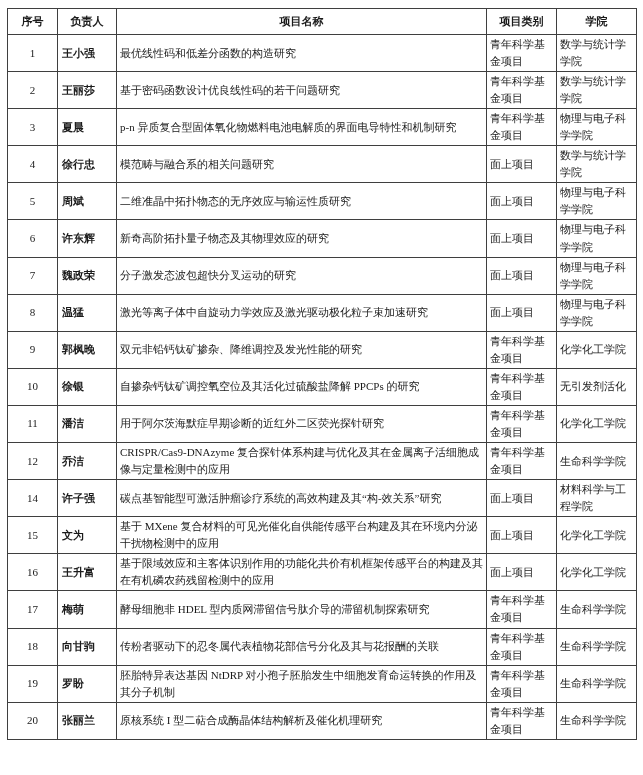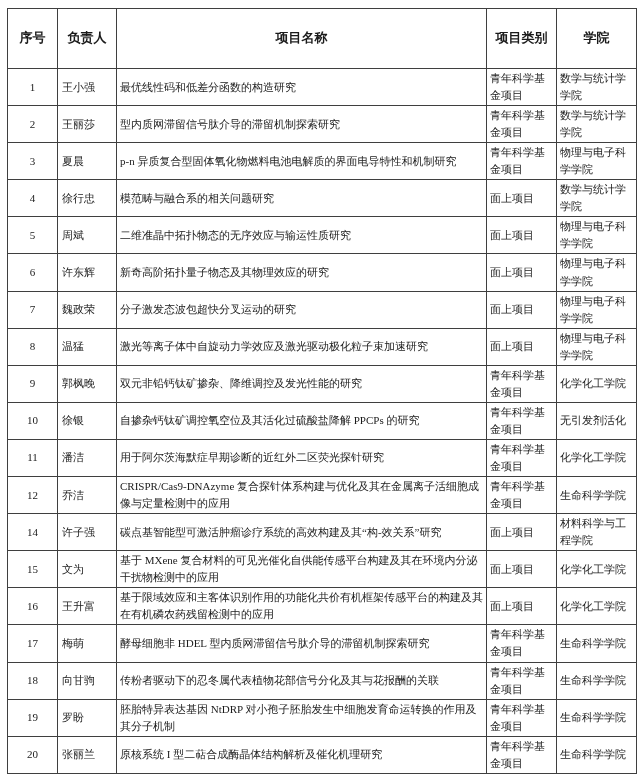--- a/index.html
+++ b/index.html
@@ -29,33 +29,34 @@
     border: 1px solid #3f3f3f;
     font-size: 11px;
     line-height: 1.55;
     vertical-align: middle;
     padding: 1px 2px 1px 3px;
     overflow: hidden;
     overflow-wrap: break-word;
   }
   .project-table thead th {
     font-weight: bold;
-    font-size: 13px;
+    font-size: 11px;
     height: 23px;
-    padding: 18px 2px;
+    padding: 1px 2px;
   }
   .project-table tbody tr {
     height: 36px;
   }
   td.cell-no {
     text-align: center;
     padding: 1px 1px;
   }
   td.cell-owner {
     padding-left: 4px;
+    font-weight: bold;
   }
   td.cell-title {
     padding-left: 3px;
     padding-right: 2px;
   }
   td.cell-category {
     padding-left: 3px;
     padding-right: 1px;
   }
   td.cell-college {
@@ -90,21 +91,21 @@
     <td class="cell-no">1</td>
     <td class="cell-owner">王小强</td>
     <td class="cell-title">最优线性码和低差分函数的构造研究</td>
     <td class="cell-category">青年科学基金项目</td>
     <td class="cell-college">数学与统计学学院</td>
   </tr>
 
   <tr>
     <td class="cell-no">2</td>
     <td class="cell-owner">王丽莎</td>
-    <td class="cell-title">型内质网滞留信号肽介导的滞留机制探索研究</td>
+    <td class="cell-title">基于密码函数设计优良线性码的若干问题研究</td>
     <td class="cell-category">青年科学基金项目</td>
     <td class="cell-college">数学与统计学学院</td>
   </tr>
 
   <tr>
     <td class="cell-no">3</td>
     <td class="cell-owner">夏晨</td>
     <td class="cell-title">p-n 异质复合型固体氧化物燃料电池电解质的界面电导特性和机制研究</td>
     <td class="cell-category">青年科学基金项目</td>
     <td class="cell-college">物理与电子科学学院</td>

